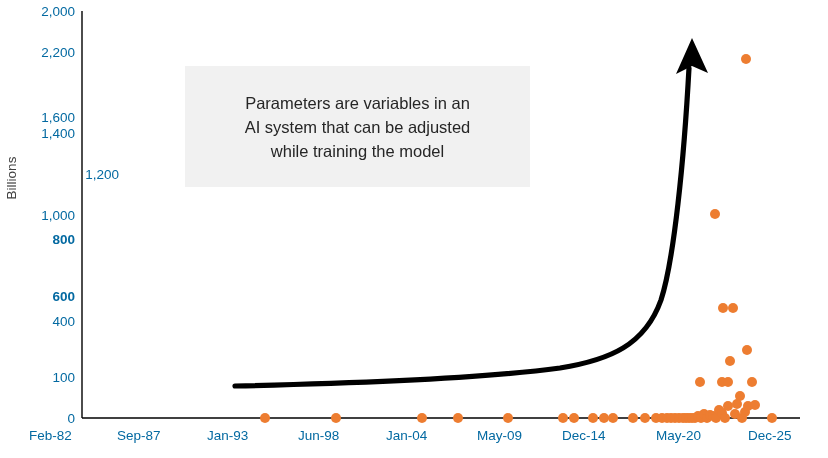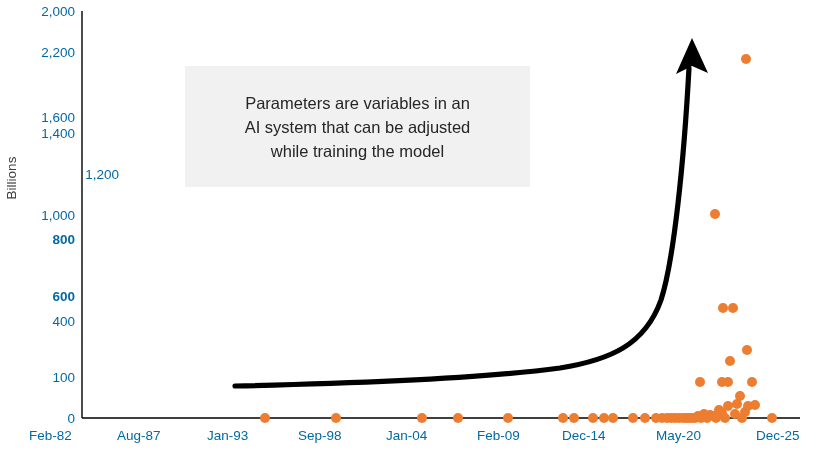--- a/index.html
+++ b/index.html
@@ -138,28 +138,28 @@
   <div class="tick-label" style="right:753px; top:126px;">1,400</div>
   <div class="tick-label" style="right:709px; top:167px;">1,200</div>
   <div class="tick-label" style="right:753px; top:208px;">1,000</div>
   <div class="tick-label" style="right:753px; top:232px;font-weight:bold;">800</div>
   <div class="tick-label" style="right:753px; top:289px;font-weight:bold;">600</div>
   <div class="tick-label" style="right:753px; top:314px;">400</div>
   <div class="tick-label" style="right:753px; top:370px;">100</div>
   <div class="tick-label" style="right:753px; top:411px;">0</div>
 
   <div class="tick-label" style="left:29px;  top:428px;">Feb-82</div>
-  <div class="tick-label" style="left:117px; top:428px;">Aug-87</div>
+  <div class="tick-label" style="left:117px; top:428px;">Sep-87</div>
   <div class="tick-label" style="left:207px; top:428px;">Jan-93</div>
-  <div class="tick-label" style="left:298px; top:428px;">Sep-98</div>
+  <div class="tick-label" style="left:298px; top:428px;">Jun-98</div>
   <div class="tick-label" style="left:386px; top:428px;">Jan-04</div>
-  <div class="tick-label" style="left:477px; top:428px;">Feb-09</div>
+  <div class="tick-label" style="left:477px; top:428px;">May-09</div>
   <div class="tick-label" style="left:562px; top:428px;">Dec-14</div>
   <div class="tick-label" style="left:656px; top:428px;">May-20</div>
-  <div class="tick-label" style="left:748px; top:428px;margin-left:8px;">Dec-25</div>
+  <div class="tick-label" style="left:748px; top:428px;">Dec-25</div>
 
   <div id="annotation-box">
     <div id="annotation-text">Parameters are variables in an
 AI system that can be adjusted
 while training the model</div>
   </div>
 
 </div>
 
 </body></html>

